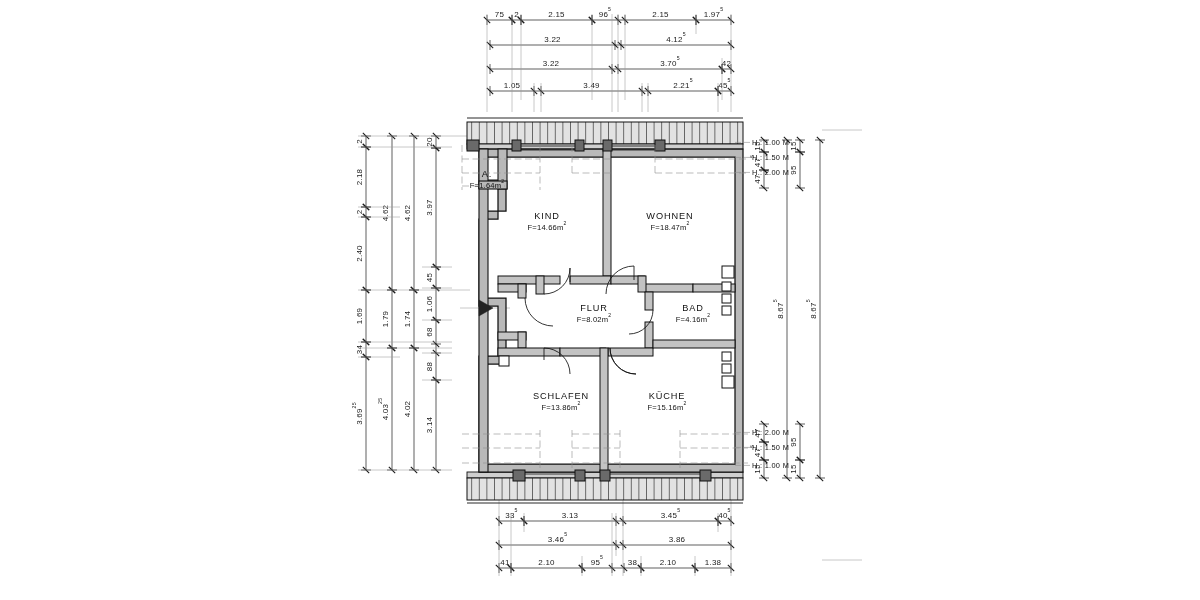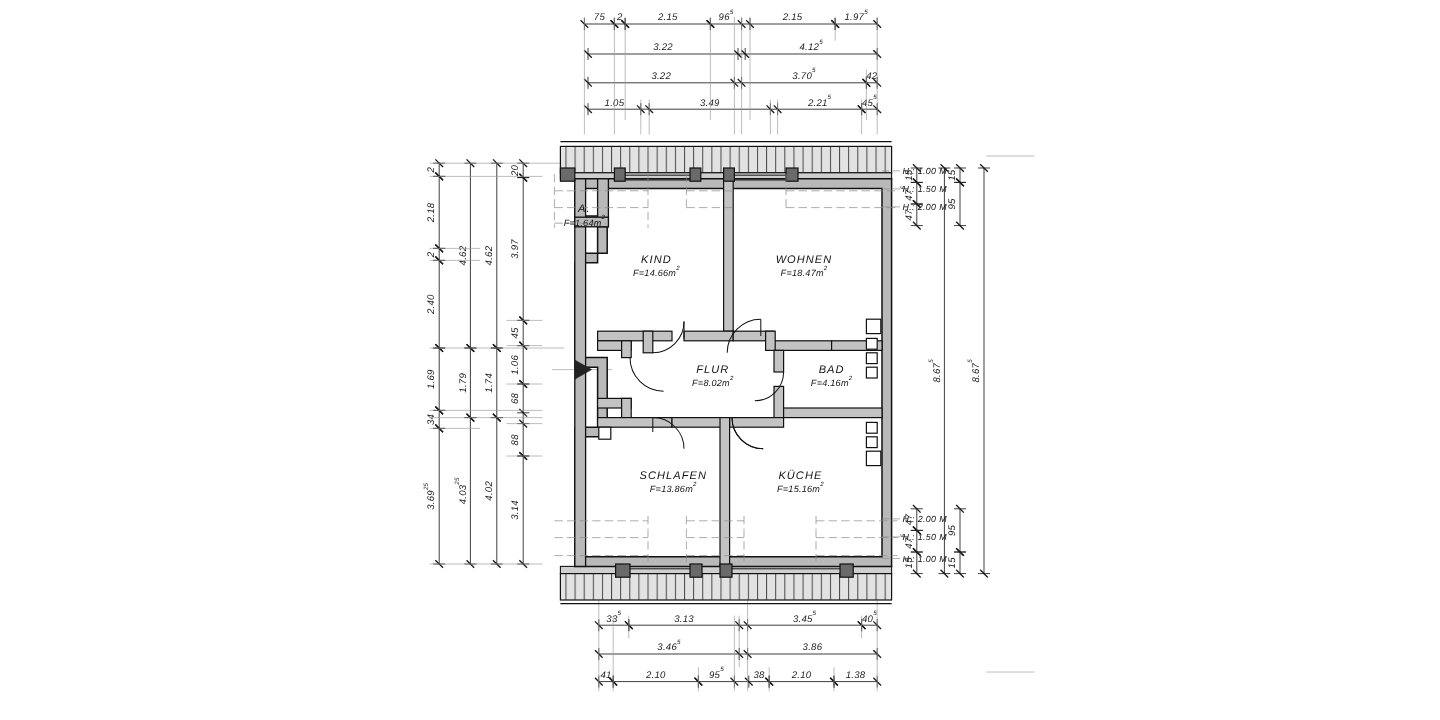--- a/index.html
+++ b/index.html
@@ -3,21 +3,21 @@
 <meta charset="utf-8">
 <style>
   html,body{margin:0;padding:0;}
   body{
     width:1200px;height:600px;
     background:#ffffff;
     font-family:"Liberation Sans", sans-serif;
     overflow:hidden;
     position:relative;
   }
-  #plan-root{position:absolute;left:0;top:0;width:1200px;height:460px;font-style:italic;}
+  #plan-root{position:absolute;left:0;top:0;width:1200px;height:460px;}
   svg{display:block;}
   .dimtxt{
     font-family:"Liberation Sans", sans-serif;
     font-size:8px;
     fill:#1a1a1a;
     letter-spacing:.2px;
   }
   .dimsup{
     font-family:"Liberation Sans", sans-serif;
     font-size:5.2px;

